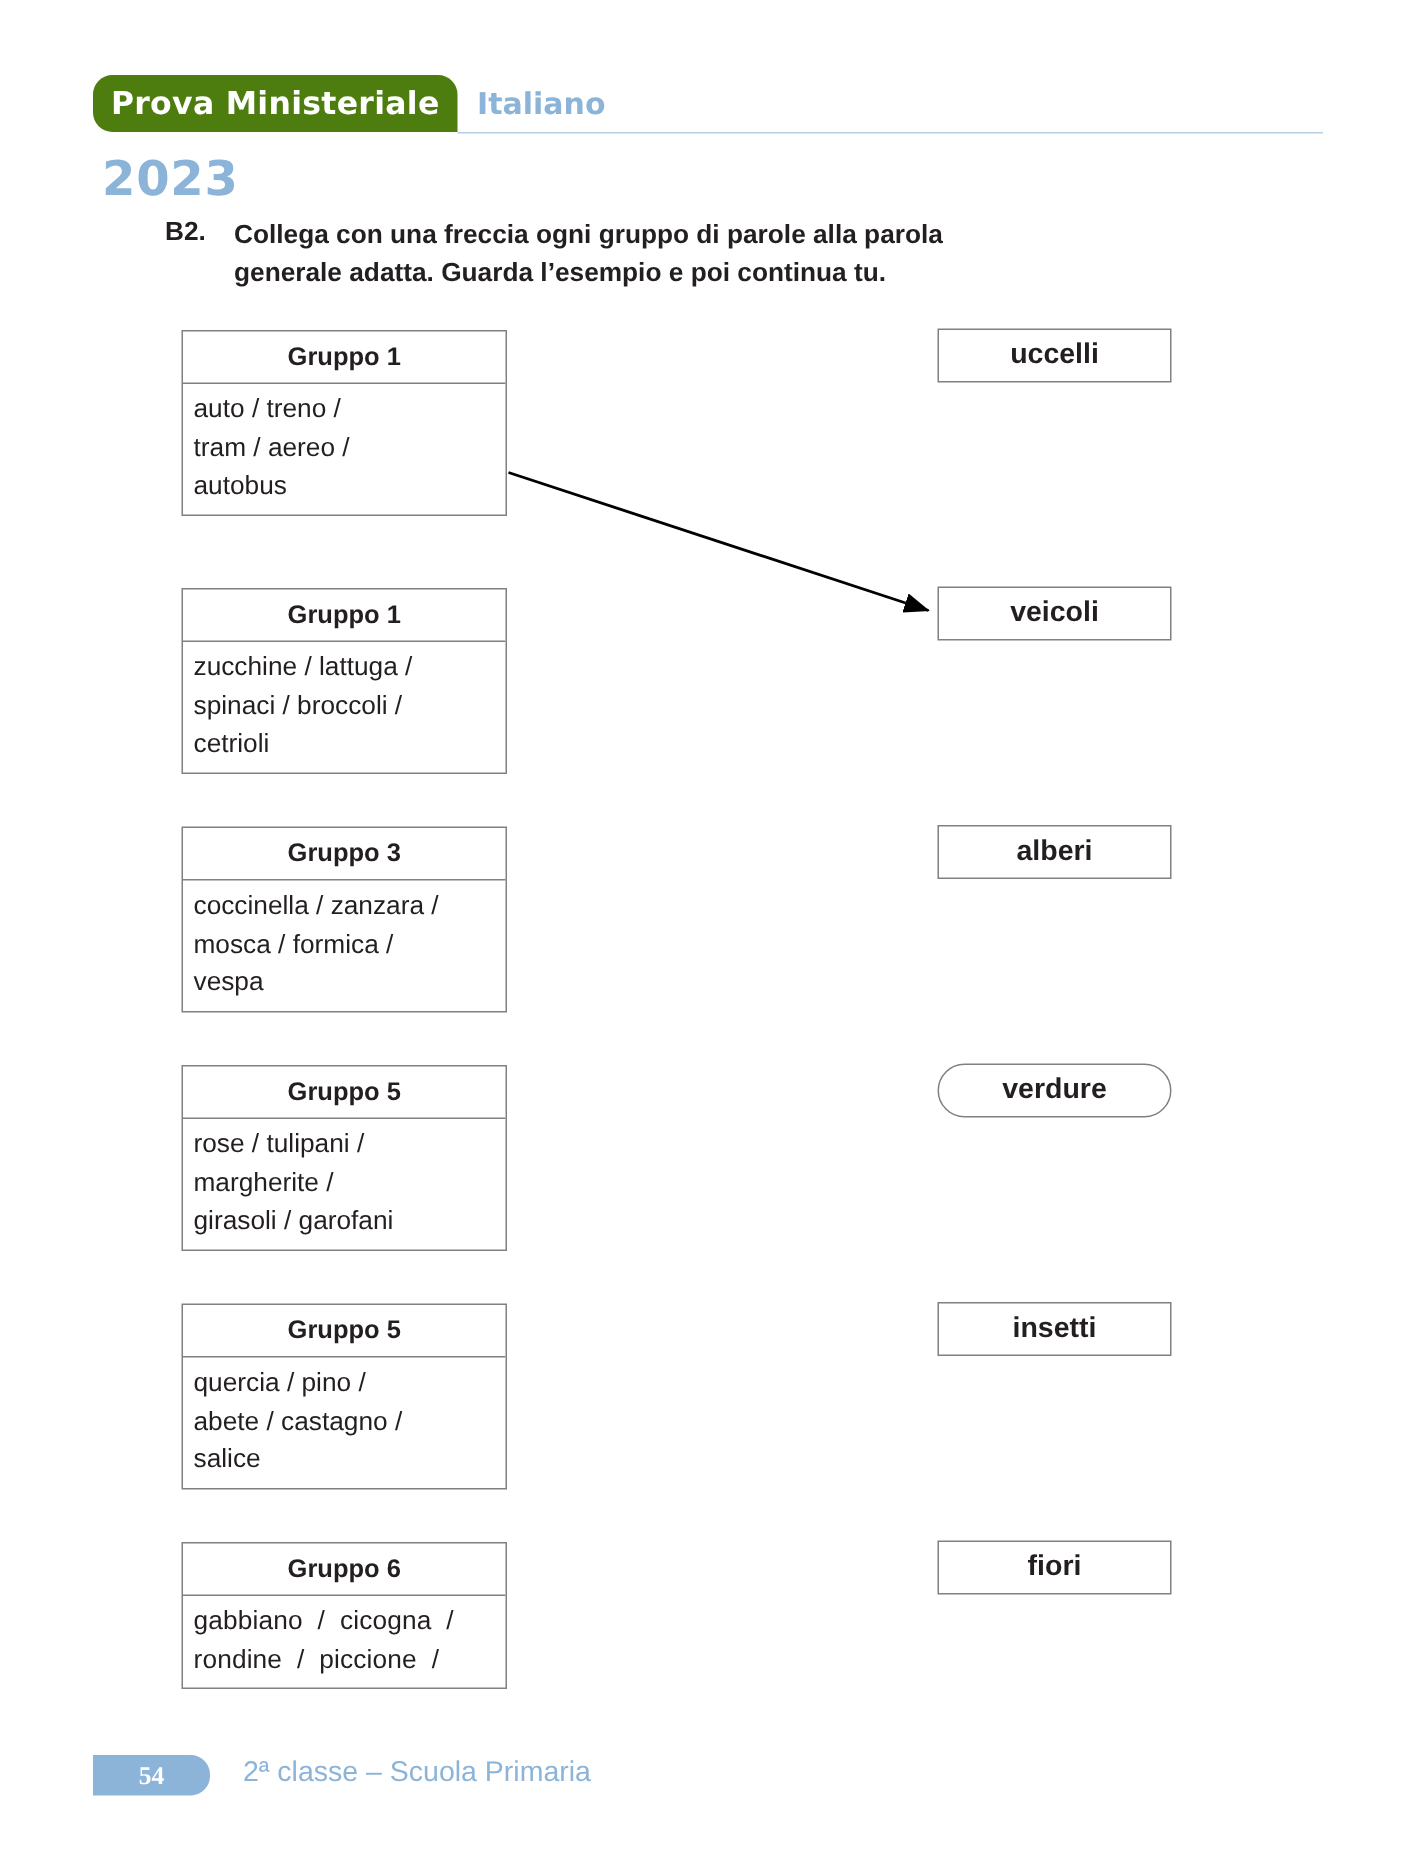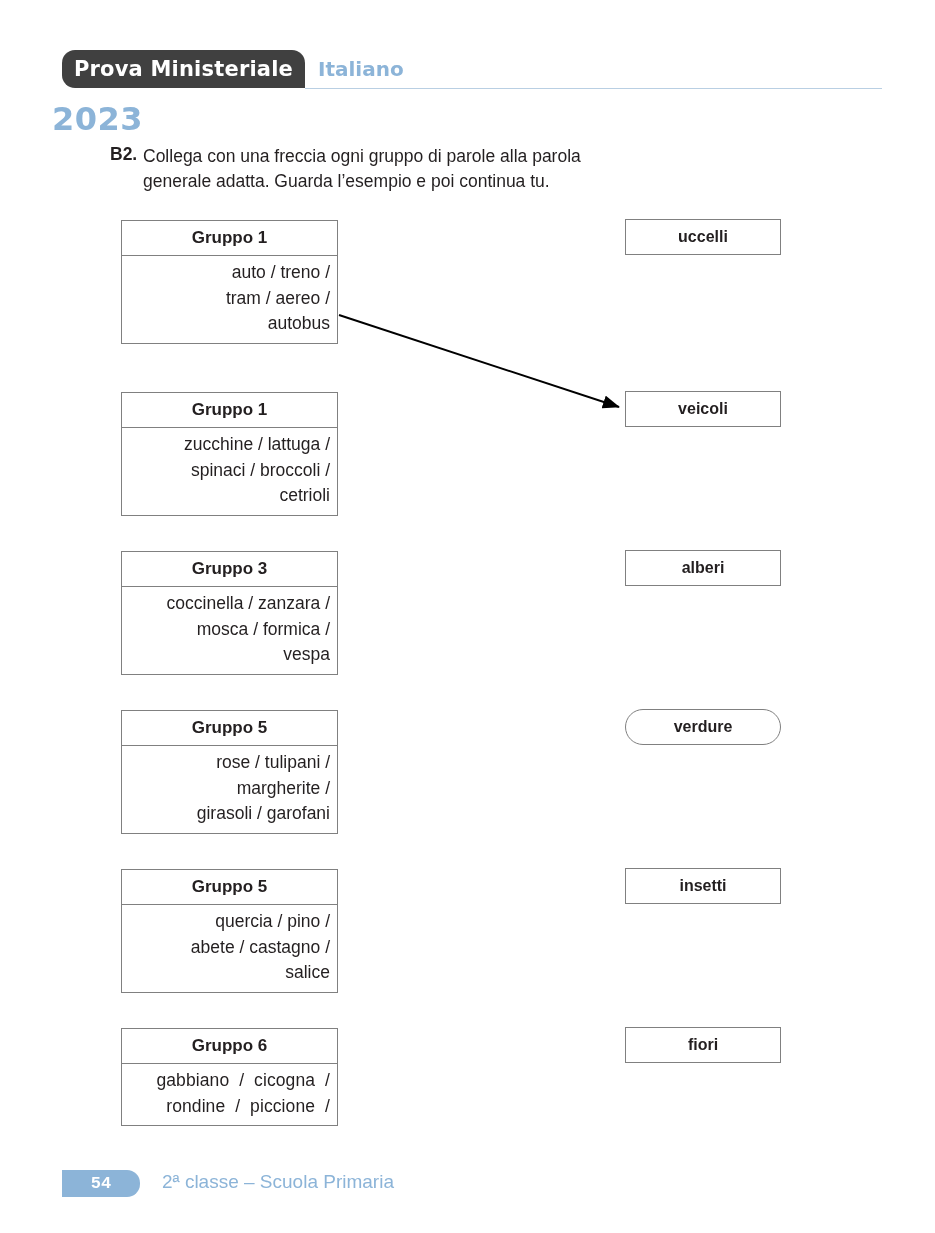--- a/index.html
+++ b/index.html
@@ -18,21 +18,21 @@
   
   #header-bar {
     position: absolute;
     left: 0; top: 0;
     width: 935px; height: 98px;
   }
   #header-badge {
     position: absolute;
     left: 62px; top: 50px;
     width: 243px; height: 38px;
-    background: #404040;
+    background: #4d7c0f;
     border-radius: 13px 13px 0 13px;
   }
   #header-badge-label {
     position: absolute;
     left: 0; top: 0;
     width: 243px; height: 38px;
     display: flex; align-items: center; justify-content: center;
     color: #ffffff;
     font-size: 21px;
     font-weight: bold;
@@ -48,44 +48,44 @@
     font-family: "DejaVu Sans", sans-serif;
   }
   #header-rule {
     position: absolute;
     left: 305px; top: 88px;
     width: 577px; height: 1px;
     background: #b9cfe3;
   }
   #header-year {
     position: absolute;
-    left: 52px; top: 100px;
+    left: 68px; top: 100px;
     color: #8cb4d8;
     font-size: 32px;
     font-weight: bold;
     letter-spacing: 0.5px;
     font-family: "DejaVu Sans", sans-serif;
   }
 
   
   #instruction {
     position: absolute;
     left: 110px; top: 144px;
     width: 680px;
   }
   #instruction-number {
     position: absolute;
     left: 0; top: 0;
     font-size: 17.5px;
     font-weight: bold;
   }
   #instruction-text {
-    margin-left: 33px;
+    margin-left: 46px;
     font-size: 17.5px;
-    font-weight: normal;
+    font-weight: bold;
     line-height: 1.42;
     text-align: justify;
     text-justify: inter-word;
   }
   #instruction-text .lastline {
     text-align: left;
   }
 
   
   .group-box {
@@ -101,37 +101,36 @@
     display: flex;
     align-items: center;
     justify-content: center;
     font-size: 17px;
     font-weight: bold;
   }
   .group-body {
     padding: 4px 7px 6px 7px;
     font-size: 17.5px;
     line-height: 1.47;
-    text-align: right;
   }
   .group-body .ln { white-space: pre; }
   .group-body.justified .ln { letter-spacing: 0.1px; }
 
   
   .cat-box {
     position: absolute;
     left: 625px;
     width: 156px;
     height: 36px;
     border: 1.2px solid #808080;
     background: #ffffff;
     display: flex;
     align-items: center;
     justify-content: center;
-    font-size: 16px;
+    font-size: 19px;
     font-weight: bold;
   }
 
   
   #arrow-layer {
     position: absolute;
     left: 0; top: 0;
     width: 935px; height: 1233px;
     pointer-events: none;
   }
@@ -145,21 +144,21 @@
   #footer-page-pill {
     position: absolute;
     left: 62px; top: 2px;
     width: 78px; height: 27px;
     background: #8cb4d8;
     border-radius: 0 13px 13px 0;
     display: flex; align-items: center; justify-content: center;
     color: #ffffff;
     font-size: 17px;
     font-weight: bold;
-    font-family: Liberation Mono, monospace;
+    font-family: Liberation Serif, serif;
   }
   #footer-caption {
     position: absolute;
     left: 162px; top: 3px;
     color: #8cb4d8;
     font-size: 19px;
     font-family: "Liberation Sans", sans-serif;
     text-align: right;
   }
 </style>

